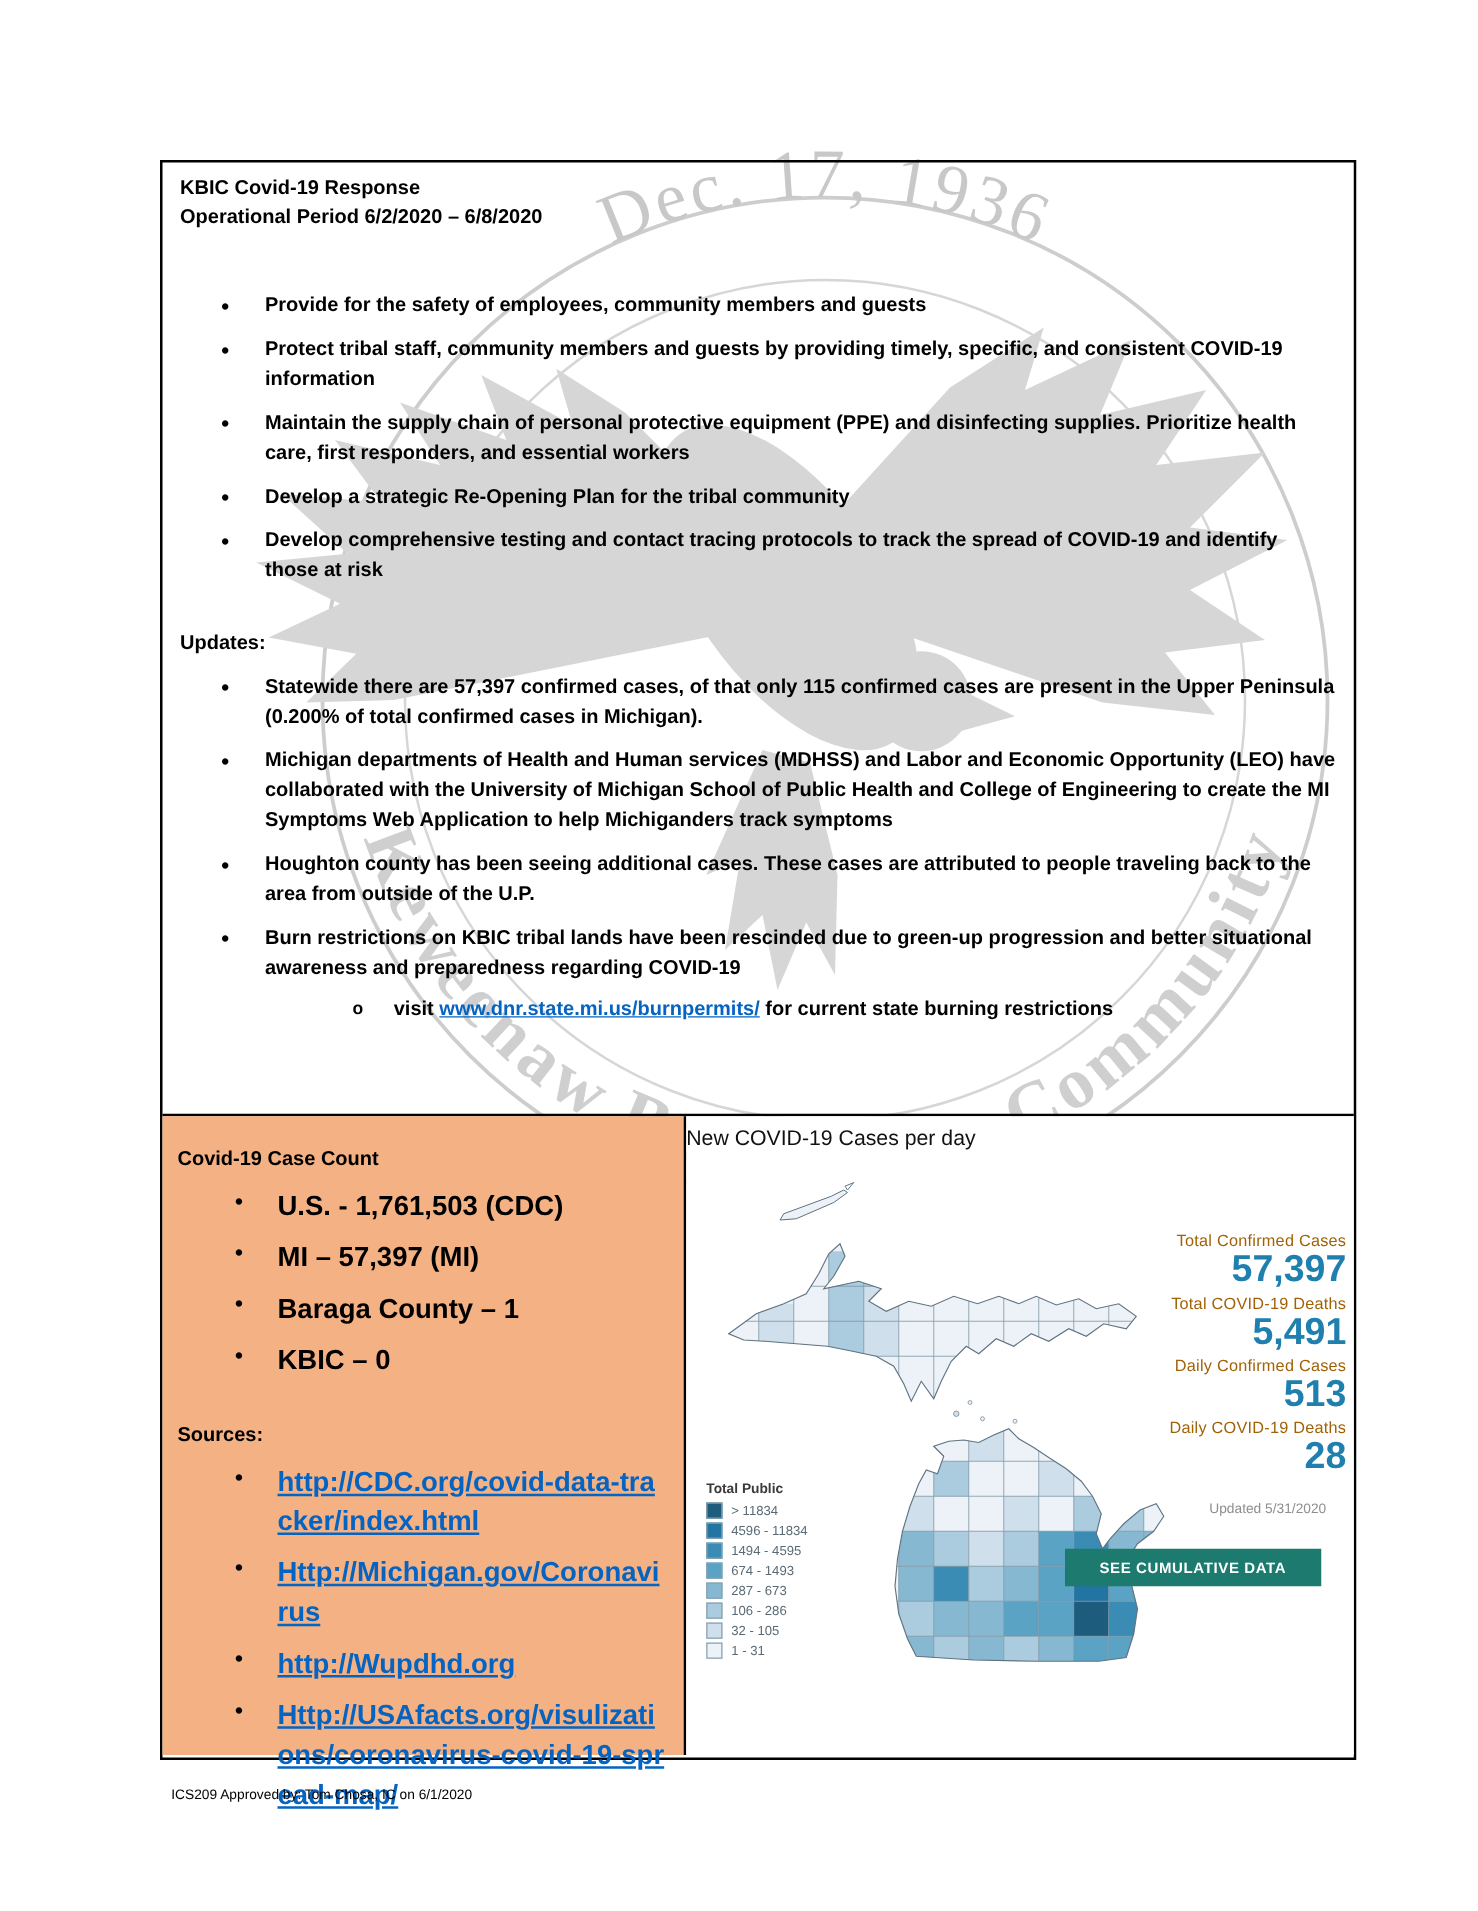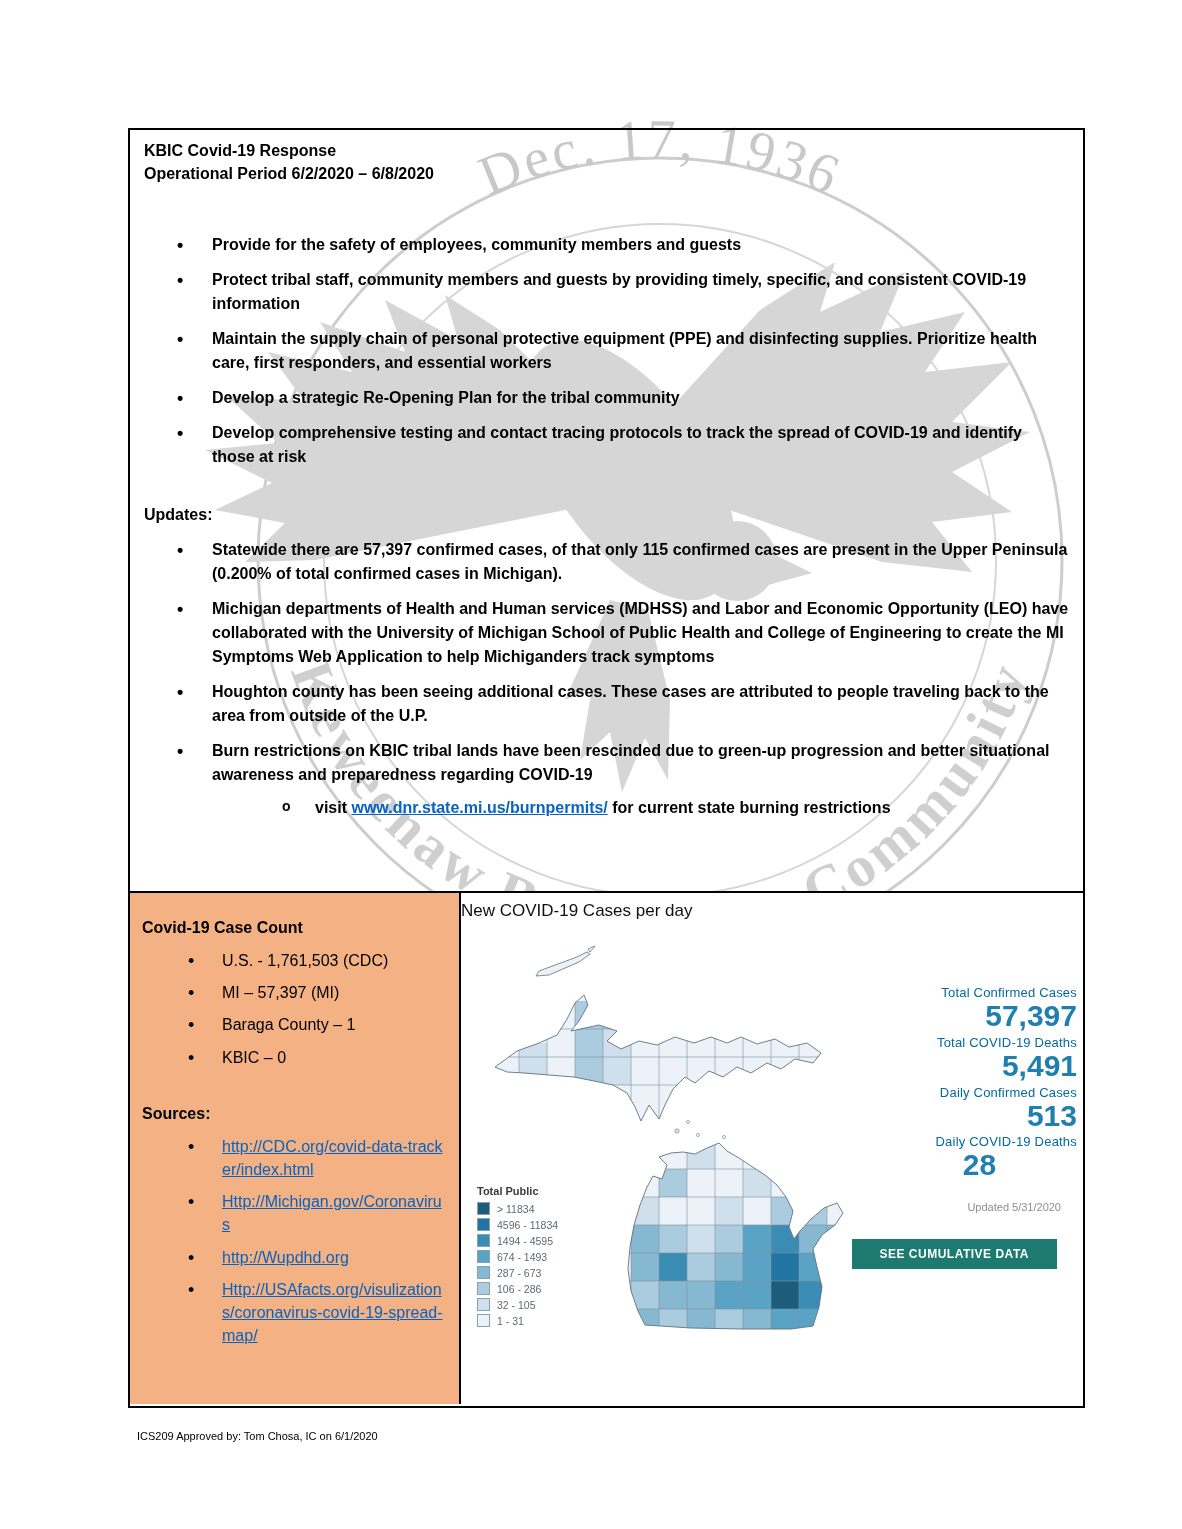--- a/index.html
+++ b/index.html
@@ -11,52 +11,52 @@
   html,body{background:#fff;}
   .page{position:relative;width:1182px;height:1529px;background:#fff;overflow:hidden;
          font-family:"Liberation Sans",sans-serif;color:var(--ink);}
   
   .watermark{position:absolute;left:0;top:0;z-index:0;}
   
   .doc{position:absolute;left:128px;top:128px;width:957px;height:1280px;
        border:2px solid #000;z-index:1;}
   .cell-top{height:763px;border-bottom:2px solid #000;padding:9px 14px;background:transparent;}
   .row-bottom{display:flex;height:511px;}
-  .cell-left{width:331px;border-right:2px solid #000;padding:26px 12px 0 12px;}
+  .cell-left{width:419px;border-right:2px solid #000;padding:26px 12px 0 12px;}
   .cell-right{flex:1;background:#fff;position:relative;}
   
   .h-bold{font-weight:bold;font-size:16px;line-height:1.45;}
   .section-head{font-weight:bold;font-size:16px;}
   .gap-lg{height:34px;} .gap-md{height:26px;}
   ul.plain{list-style:none;padding-left:33px;margin-top:14px;font-weight:bold;}
   ul.plain>li{position:relative;padding-left:35px;margin-bottom:11px;
               font-size:16px;line-height:1.5;}
   ul.plain>li::before{content:"\2022";position:absolute;left:0;top:-1px;font-size:18px;}
   ul.sub{list-style:none;padding-left:70px;margin-top:9px;}
   ul.sub>li{position:relative;padding-left:33px;font-size:16px;line-height:1.5;}
   ul.sub>li::before{content:"o";position:absolute;left:0;top:0;font-size:14px;}
   a.link{color:var(--link);text-decoration:underline;cursor:pointer;}
   
   .cell-left .section-head{font-size:16px;}
   ul.orange-list{list-style:none;padding-left:46px;margin-top:12px;}
   ul.orange-list>li{position:relative;padding-left:34px;margin-bottom:9px;
-                    font-size:16px;line-height:1.45;word-break:break-all;}
+                    font-size:22px;line-height:1.45;word-break:break-all;font-weight:bold;}
   ul.orange-list>li::before{content:"\2022";position:absolute;left:0;top:-1px;font-size:18px;}
   .sources-head{margin-top:36px;}
   
   .map-title{position:absolute;top:8px;left:0;width:100%;text-align:left;
              font-size:17px;color:#111;}
   .map-svg{position:absolute;left:30px;top:52px;}
   .legend{position:absolute;left:16px;top:292px;}
   .legend-title{font-size:11px;font-weight:bold;color:#3a3a3a;margin-bottom:5px;}
   .legend-row{display:flex;align-items:center;margin-bottom:3px;text-align:center;}
   .legend-swatch{width:13px;height:13px;border:1px solid #8aa0ad;margin-right:7px;}
   .legend-label{font-size:10.5px;color:#5a6a75;}
   .stats{position:absolute;right:6px;top:92px;width:195px;text-align:right;}
-  .stat-label{font-size:13px;color:#0369a1;letter-spacing:.2px;text-align:right;}
+  .stat-label{font-size:13px;color:#a16207;letter-spacing:.2px;text-align:right;}
   .stat-value{font-size:30px;font-weight:bold;line-height:1.06;margin-bottom:3px;}
   .updated{position:absolute;right:22px;top:308px;font-size:11px;color:#8e8e8e;}
   .cum-btn{position:absolute;right:26px;top:346px;border:none;color:#fff;
            font-family:"Liberation Sans",sans-serif;font-weight:bold;font-size:12px;
            letter-spacing:.5px;padding:8px 28px;cursor:pointer;}
   
   .footer{position:absolute;left:137px;top:1430px;font-size:11px;z-index:1;}
 </style>
 </head>
 <body>
@@ -254,21 +254,21 @@
         </div>
 
         <div class="stats">
           <div class="stat-label">Total Confirmed Cases</div>
           <div class="stat-value" style="color: rgb(31, 127, 174);">57,397</div>
           <div class="stat-label">Total COVID-19 Deaths</div>
           <div class="stat-value" style="color: rgb(31, 127, 174);">5,491</div>
           <div class="stat-label">Daily Confirmed Cases</div>
           <div class="stat-value" style="color: rgb(31, 127, 174);">513</div>
           <div class="stat-label">Daily COVID-19 Deaths</div>
-          <div class="stat-value" style="color: rgb(31, 127, 174); text-align: center;">28</div>
+          <div class="stat-value" style="color: rgb(31, 127, 174);">28</div>
         </div>
 
         <div class="updated">Updated 5/31/2020</div>
         <button class="cum-btn" style="background: rgb(28, 122, 110);">SEE CUMULATIVE DATA</button>
       </div>
     </div>
   </div>
 
   <div class="footer">ICS209 Approved by: Tom Chosa, IC on 6/1/2020</div>
 </div>

